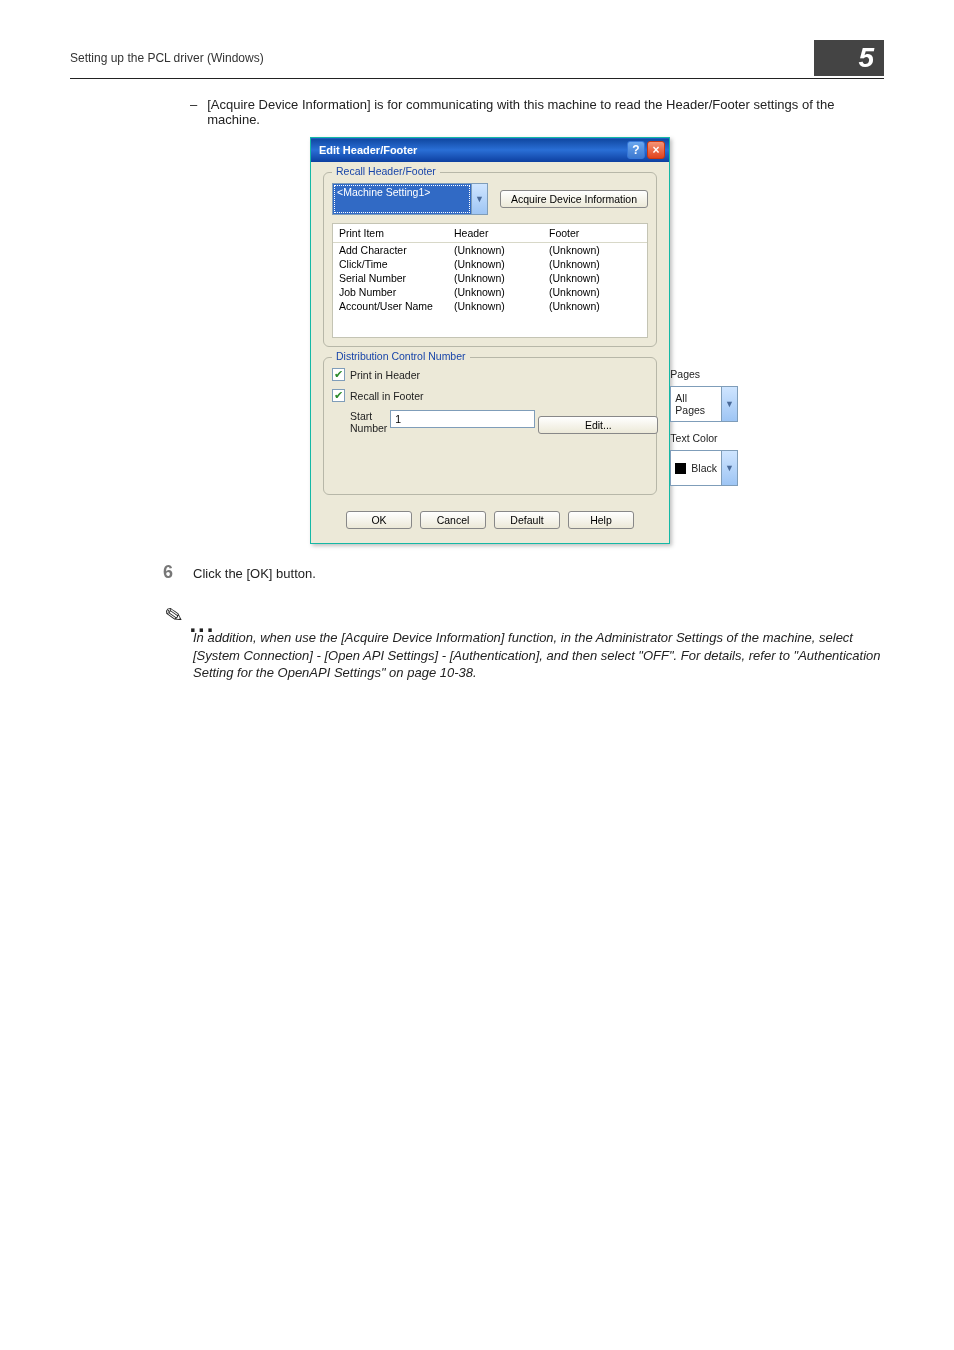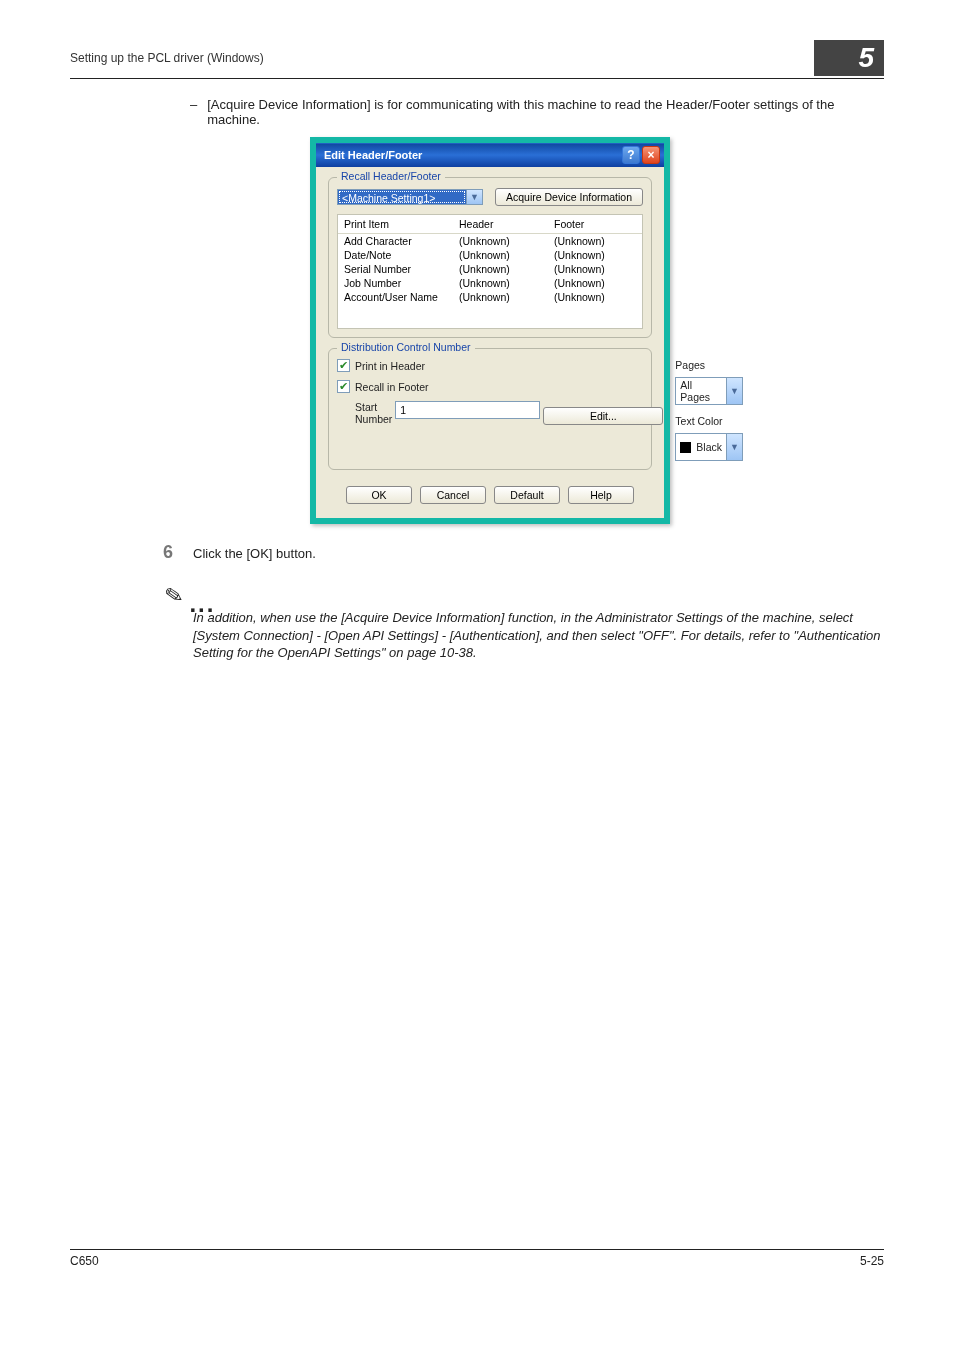--- a/index.html
+++ b/index.html
@@ -49,21 +49,21 @@
   .note-icon-row { display: flex; align-items: flex-end; gap: 6px; }
   .pencil-icon { font-size: 22px; transform: rotate(-10deg); display:inline-block;}
   .note-dots { font-size: 24px; font-weight: bold; line-height: 10px; letter-spacing: 2px;}
   .note-label { font-weight: bold; margin: 4px 0 2px 28px; }
   .note-body { font-style: italic; margin-left: 28px; line-height: 1.35; }
 
   
   .dialog {
     width: 360px;
     margin: 10px 0 10px 240px;
-    border: 6px solid #14b8a6;
+    border: 1px solid #14b8a6;
     background: #ece9d8;
     font-family: Tahoma, Arial, sans-serif;
     font-size: 10.5px;
     box-shadow: 2px 2px 4px rgba(0,0,0,0.25);
   }
   .titlebar {
     background: linear-gradient(to bottom, #2a6fd6, #1149a3 5%, #2a6fd6 50%, #0d3fa0);
     color: #fff;
     display: flex;
     align-items: center;
@@ -100,21 +100,21 @@
   }
   .row-top {
     display: flex;
     gap: 12px;
     align-items: center;
     margin-bottom: 8px;
   }
   .combo {
     flex: 1;
     display: flex;
-    height: 16px;
+    height: 32px;
     border: 1px solid #7f9db9;
     background: #fff;
   }
   .combo .val {
     flex: 1;
     background: #316ac5;
     color: #fff;
     padding: 2px 4px;
     outline: 1px dotted #fff;
     outline-offset: -2px;
@@ -168,21 +168,21 @@
     border: 1px solid #7f9db9;
     background: #fff;
     height: 18px;
     padding: 1px 4px;
     font-size: 10.5px;
   }
   .simple-combo {
     display: flex;
     border: 1px solid #7f9db9;
     background: #fff;
-    height: 28px;
+    height: 36px;
   }
   .simple-combo .val { flex:1; padding: 2px 4px; display:flex; align-items:center; gap:5px; font-size:10.5px;}
   .swatch { width:11px; height:11px; background:#000; border:1px solid #000; }
   .btn-row { display:flex; justify-content:center; gap:8px; padding: 6px 0 2px 0; }
 
   .footer {
     position: absolute;
     bottom: 22px;
     left: 70px;
     right: 70px;
@@ -230,21 +230,21 @@
             <span class="c1">Print Item</span>
             <span class="c2">Header</span>
             <span class="c3">Footer</span>
           </div>
           <div class="tbl-row">
             <span class="c1">Add Character</span>
             <span class="c2">(Unknown)</span>
             <span class="c3">(Unknown)</span>
           </div>
           <div class="tbl-row">
-            <span class="c1">Date/Note</span>
+            <span class="c1">Click/Time</span>
             <span class="c2">(Unknown)</span>
             <span class="c3">(Unknown)</span>
           </div>
           <div class="tbl-row">
             <span class="c1">Serial Number</span>
             <span class="c2">(Unknown)</span>
             <span class="c3">(Unknown)</span>
           </div>
           <div class="tbl-row">
             <span class="c1">Job Number</span>
@@ -310,17 +310,13 @@
   </div>
 
   <div class="note-block">
     <div class="note-icon-row">
       <span class="pencil-icon">✎</span>
       <span class="note-dots">...</span>
     </div>
     <div class="note-body">In addition, when use the [Acquire Device Information] function, in the Administrator Settings of the machine, select [System Connection] - [Open API Settings] - [Authentication], and then select "OFF". For details, refer to "Authentication Setting for the OpenAPI Settings" on page 10-38.</div>
   </div>
 
-  <div class="footer">
-    <span>C650</span>
-    <span>5-25</span>
-  </div>
 </div>
 
 </body></html>

